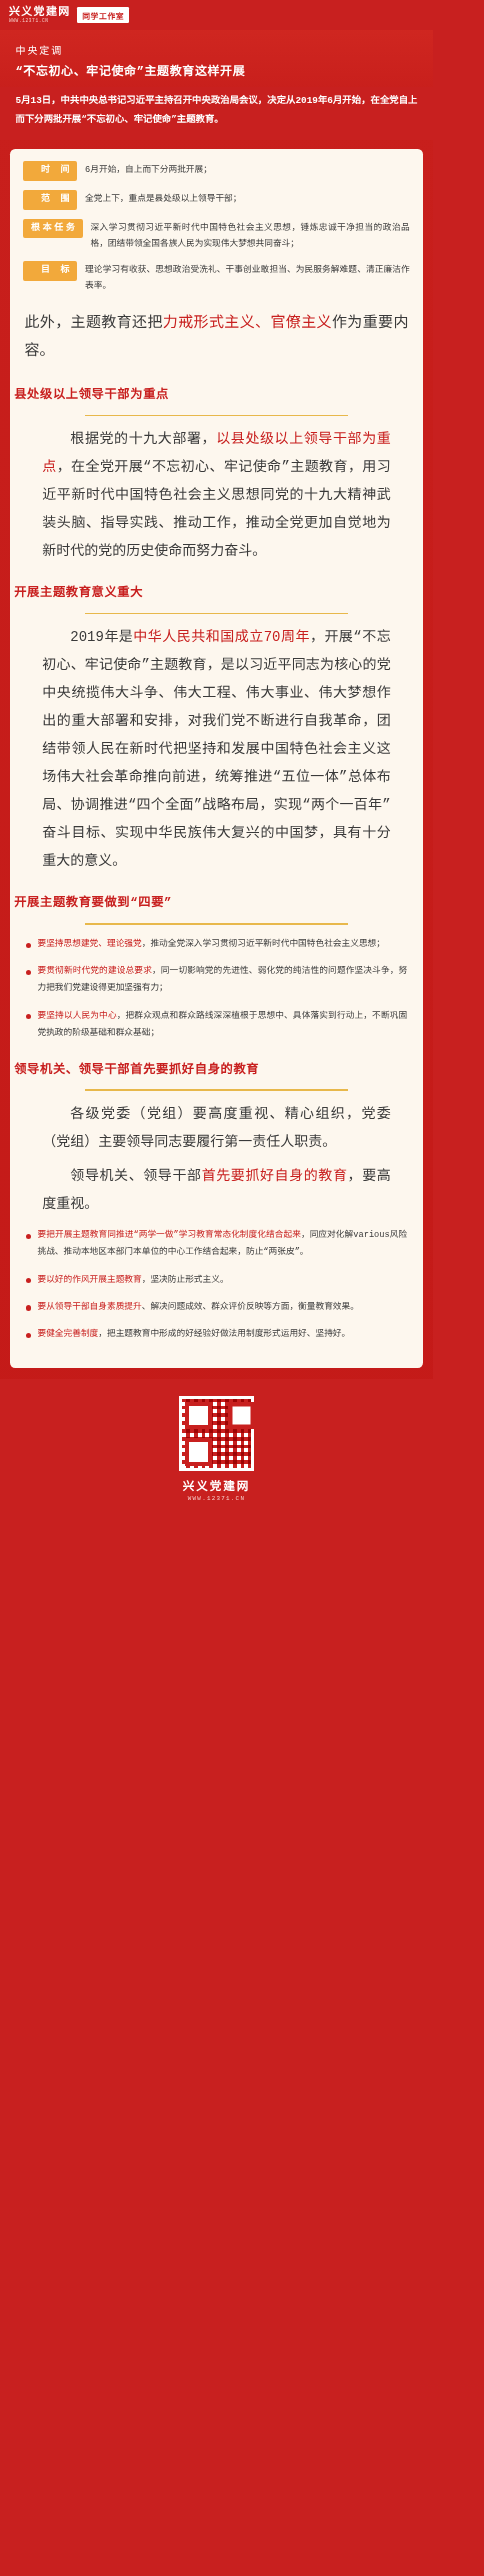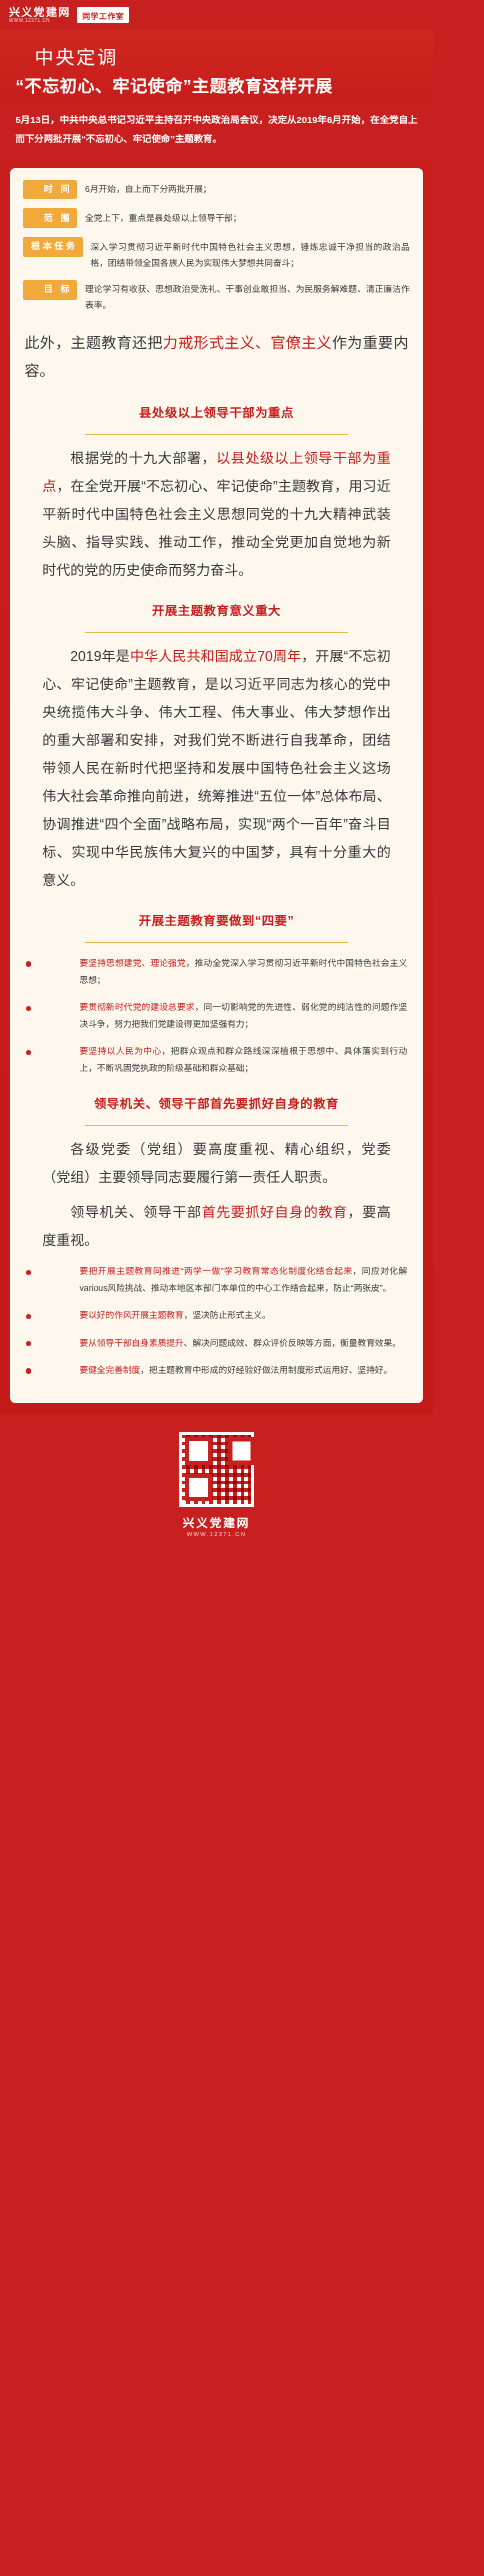--- a/index.html
+++ b/index.html
@@ -7,20 +7,21 @@
     width: 485px;
     font-family: "Liberation Sans", "DejaVu Sans", sans-serif;
     background: #c8201f;
     color: #333;
   }
   .page {
     width: 433px;
     background: linear-gradient(180deg, #d32a22 0%, #c81f1c 6%, #c41a18 100%);
     position: relative;
     padding-bottom: 0;
+    font-family: Liberation Mono, monospace;
   }
 
   
   .topbar {
     height: 30px;
     background: #c8201f;
     display: flex;
     align-items: center;
     padding: 0 9px;
     gap: 6.5px;
@@ -52,28 +53,27 @@
     border-radius: 1.3px;
     letter-spacing: 0.6px;
   }
 
   
   .header {
     padding: 11.6px 15.5px 6.5px 15.5px;
     color: #fff;
   }
   .header .kicker {
-    font-size: 19px;
+    font-size: 10px;
     letter-spacing: 1.9px;
     margin-bottom: 7.8px;
     font-weight: normal;
-    margin-left: 19px;
   }
   .header .maintitle {
-    font-size: 17px;
+    font-size: 12px;
     font-weight: bold;
     letter-spacing: 0.6px;
     line-height: 1.35;
   }
 
   
   .card {
     margin: 9px 10.3px 0 10.3px;
     background: #fdf7ee;
     border-radius: 5.2px;
@@ -131,21 +131,20 @@
     padding: 3.9px 14.2px 0 14.2px;
     font-size: 15px;
     line-height: 1.9;
     color: #3a3a3a;
     text-align: justify;
   }
   .hl-red { color: #c8201f; }
 
   
   .section-head {
-    text-align: center;
     margin: 17px 0 9px 0;
     position: relative;
   }
   .section-head .txt {
     display: inline-block;
     font-size: 12.3px;
     font-weight: bold;
     color: #c8201f;
     letter-spacing: 0.6px;
     position: relative;
@@ -178,21 +177,20 @@
     text-align: justify;
   }
 
   
   .bullets {
     padding: 2.6px 15.5px 0 15.5px;
   }
   .bullet {
     display: flex;
     margin-bottom: 10.3px;
-    gap: 42px;
   }
   .dot {
     flex: 0 0 auto;
     width: 5.2px; height: 5.2px;
     border-radius: 50%;
     background: #c8201f;
     margin: 6.5px 6.5px 0 0;
   }
   .btext {
     flex: 1 1 auto;

